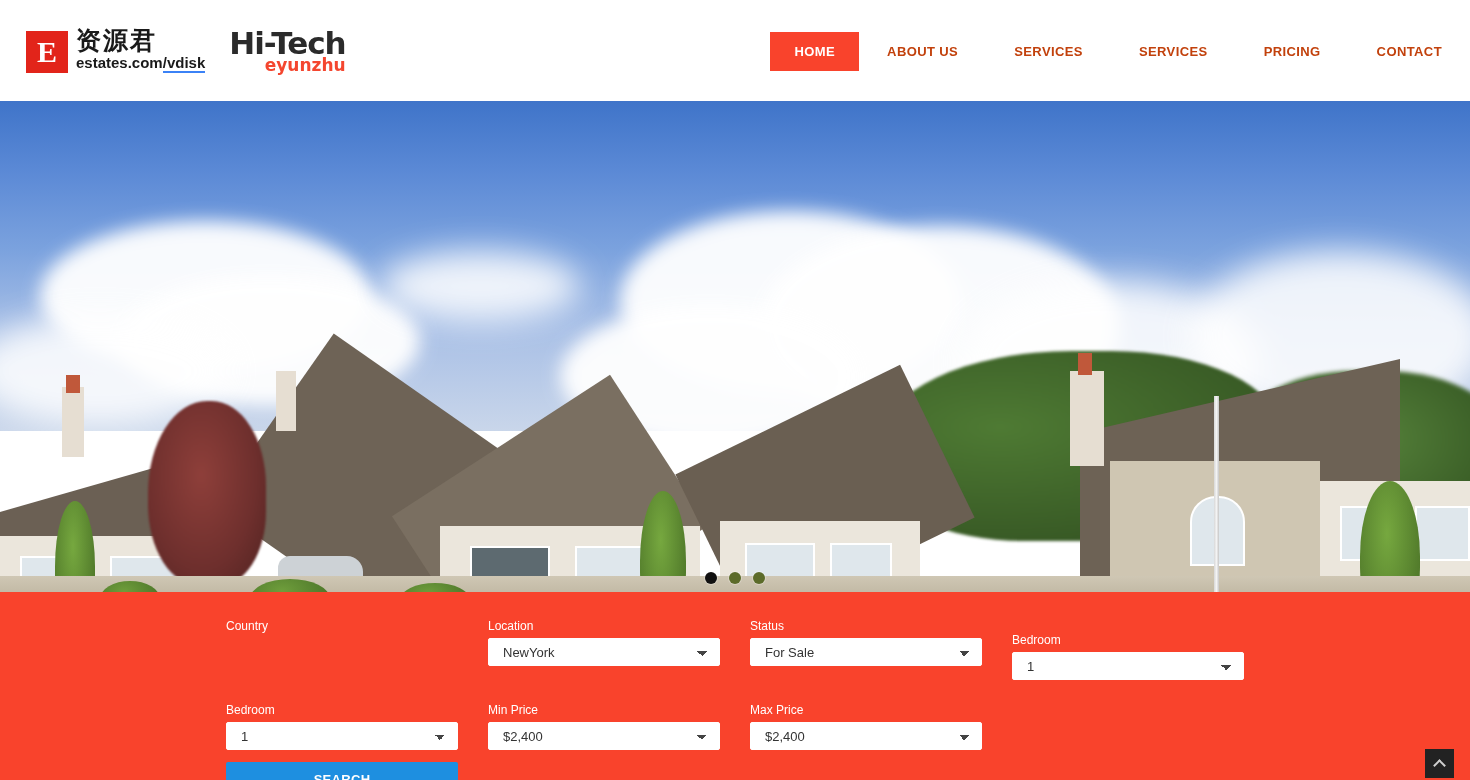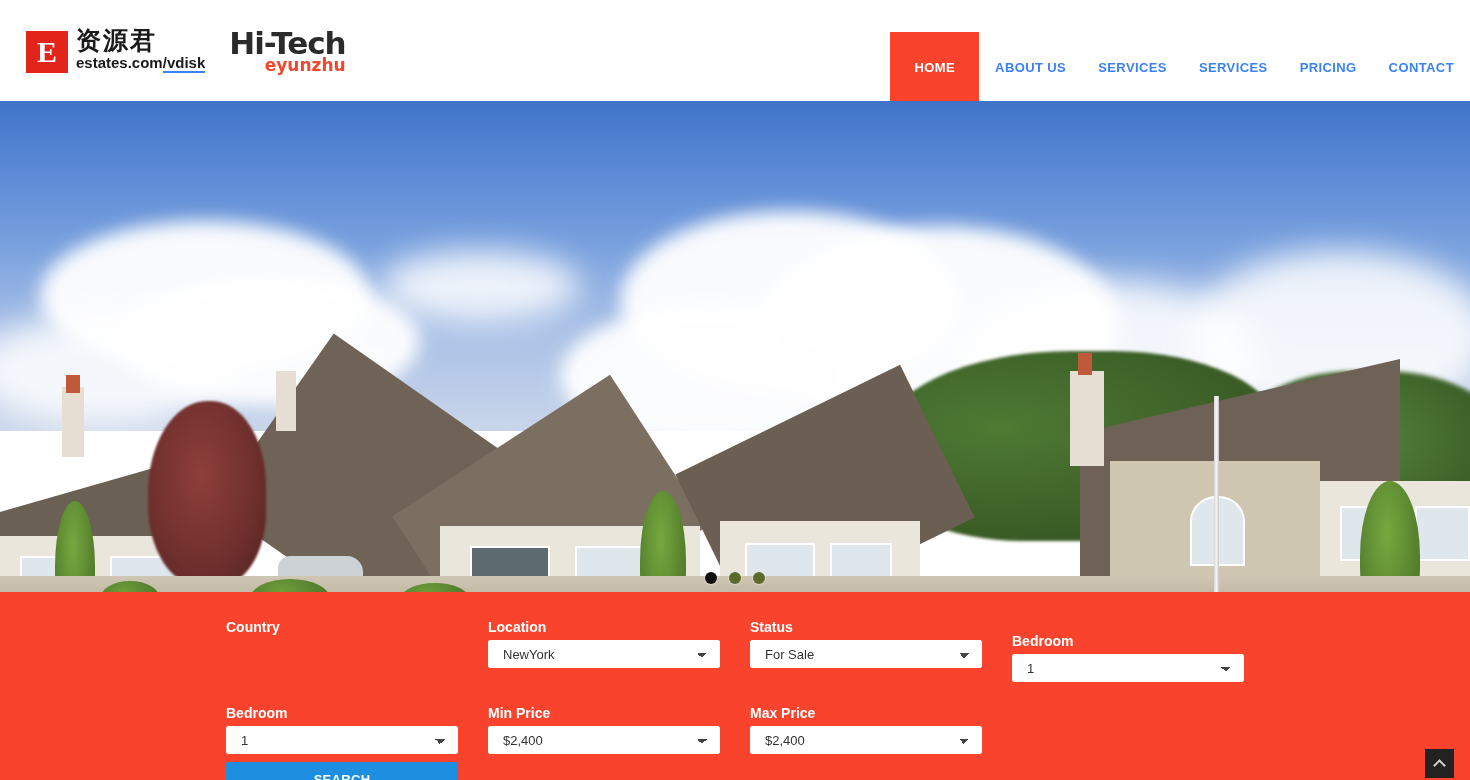--- a/index.html
+++ b/index.html
@@ -60,29 +60,29 @@
     font-family: "DejaVu Sans", sans-serif;
     font-size: 17px; font-weight: bold; color: #f4462f;
     letter-spacing: 0px; display: block; margin-top: -2px;
   }
 
   .main-nav {
     position: absolute; right: 0px; top: 32px;
     display: flex; align-items: center;
   }
   .nav-item {
-    font-size: 13px; font-weight: bold; color: #3b82f6;
+    font-size: 13px; font-weight: bold; color: #c2410c;
     letter-spacing: 0.4px;
-    padding: 12px 16px;
+    padding: 12px 28px;
     cursor: pointer; white-space: nowrap;
     text-decoration: none;
   }
   .nav-item.active {
     background: #f9432c; color: #ffffff;
-    padding: 28px 24px;
+    padding: 12px 24px;
   }
 
   
   .hero {
     position: relative;
     width: 1470px; height: 491px;
     overflow: hidden;
   }
   .hero-photo { position: absolute; inset: 0; }
 
@@ -180,21 +180,21 @@
   }
   .search-grid {
     position: absolute; left: 226px; top: 28px;
     width: 1018px;
     display: grid;
     grid-template-columns: repeat(4, 232px);
     column-gap: 30px;
     row-gap: 10px;
   }
   .field-label {
-    font-size: 14px; color: #ffffff; font-weight: bold;
+    font-size: 12px; color: #ffffff; font-weight: normal;
     margin-bottom: 6px; display: block; line-height: 1;
   }
   .field-select {
     width: 232px; height: 28px;
     background: #ffffff;
     border: 1px solid #ffffff;
     border-radius: 2px;
     font-family: "Liberation Sans", sans-serif;
     font-size: 13px; color: #333333;
     padding: 0 8px 0 14px;

